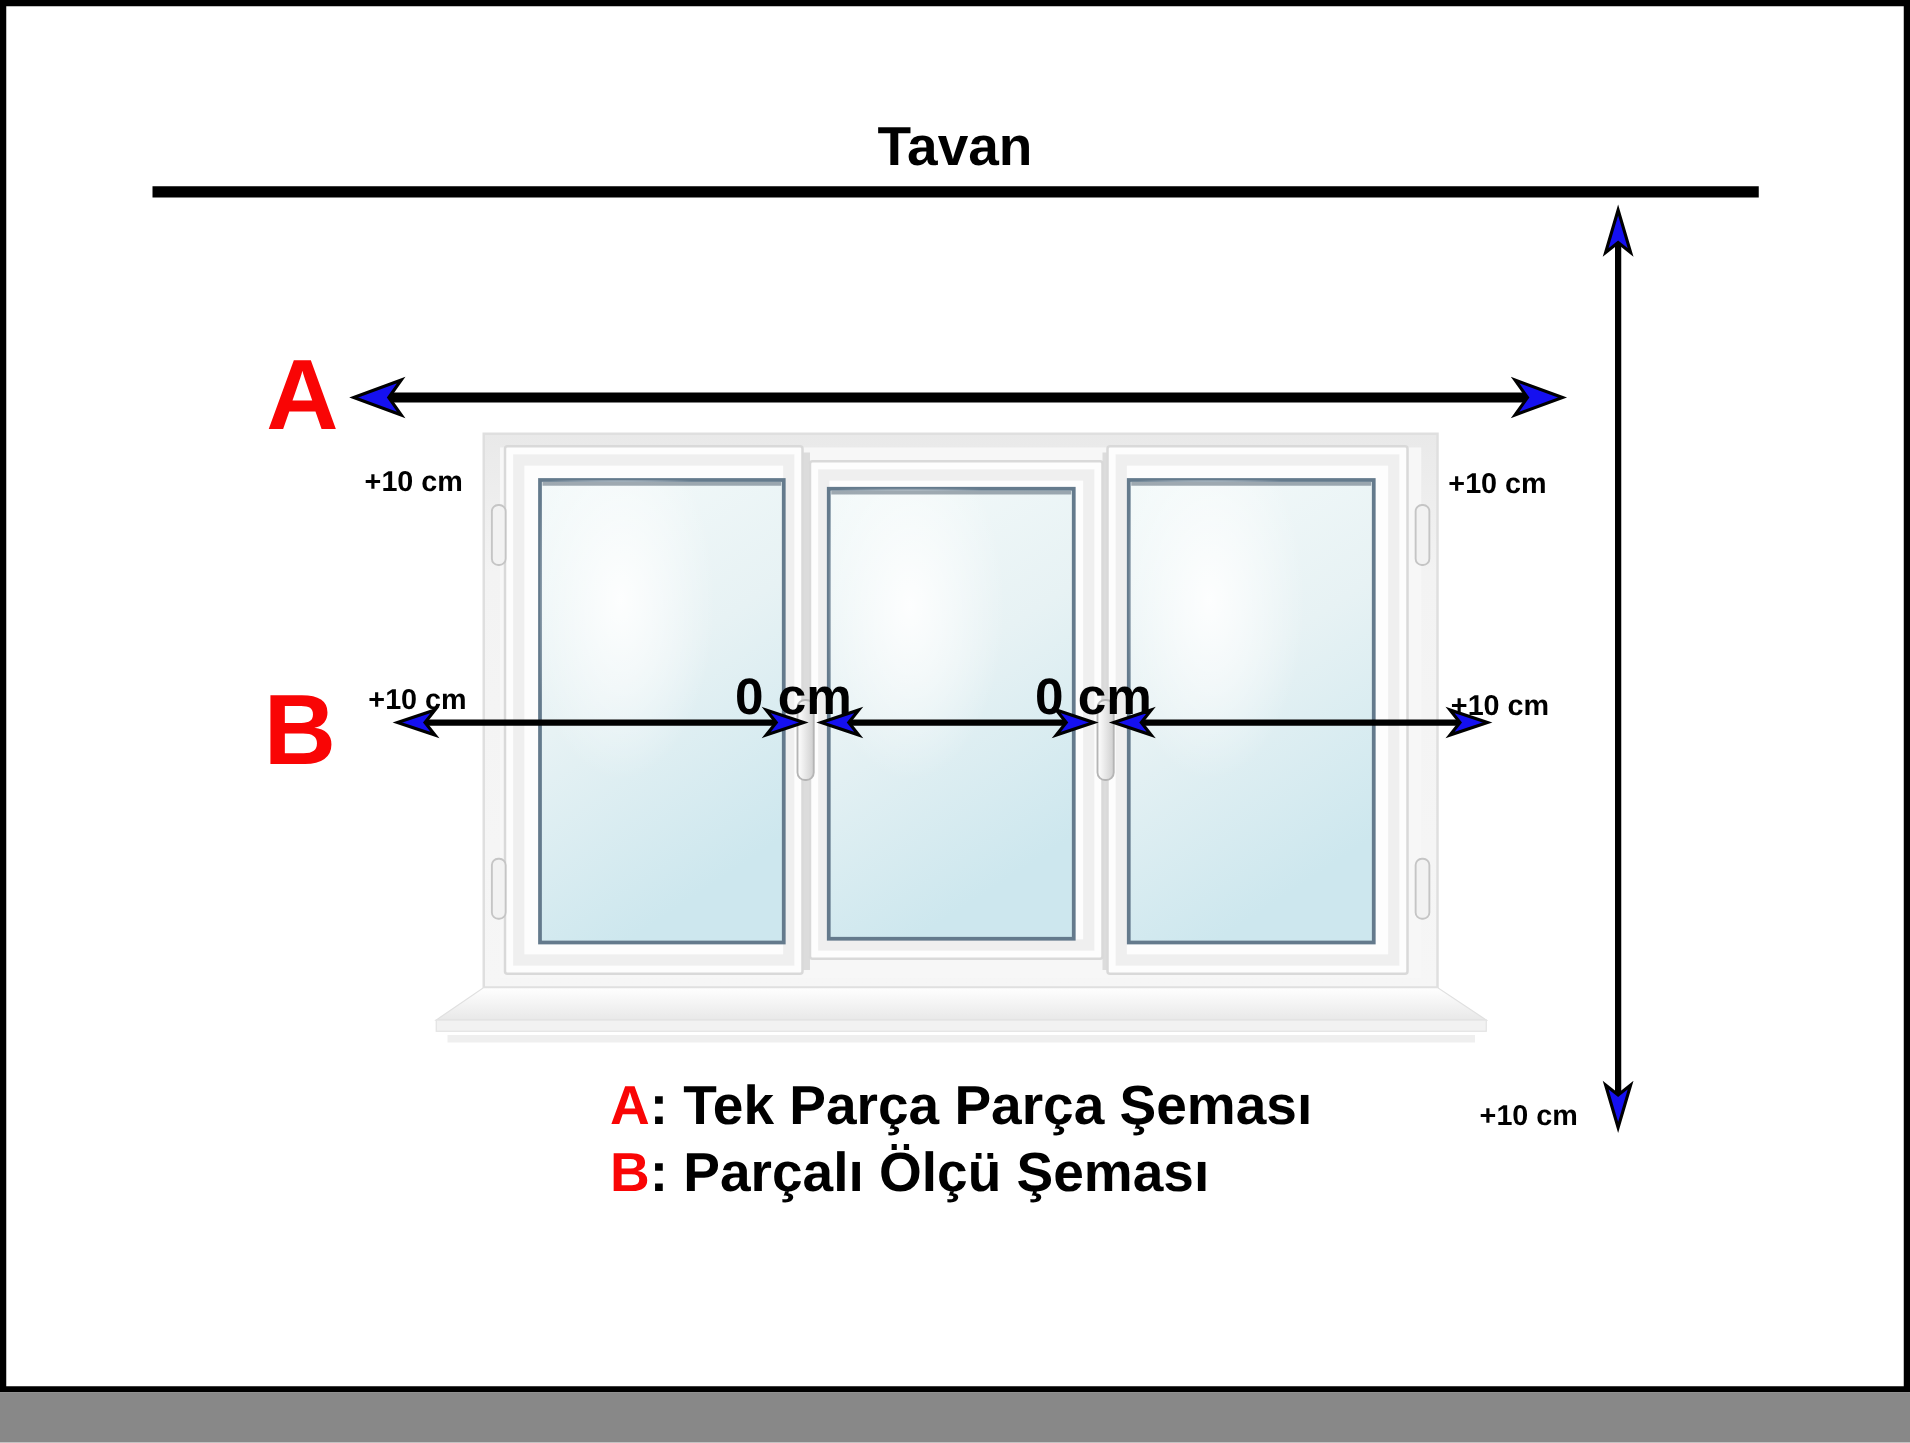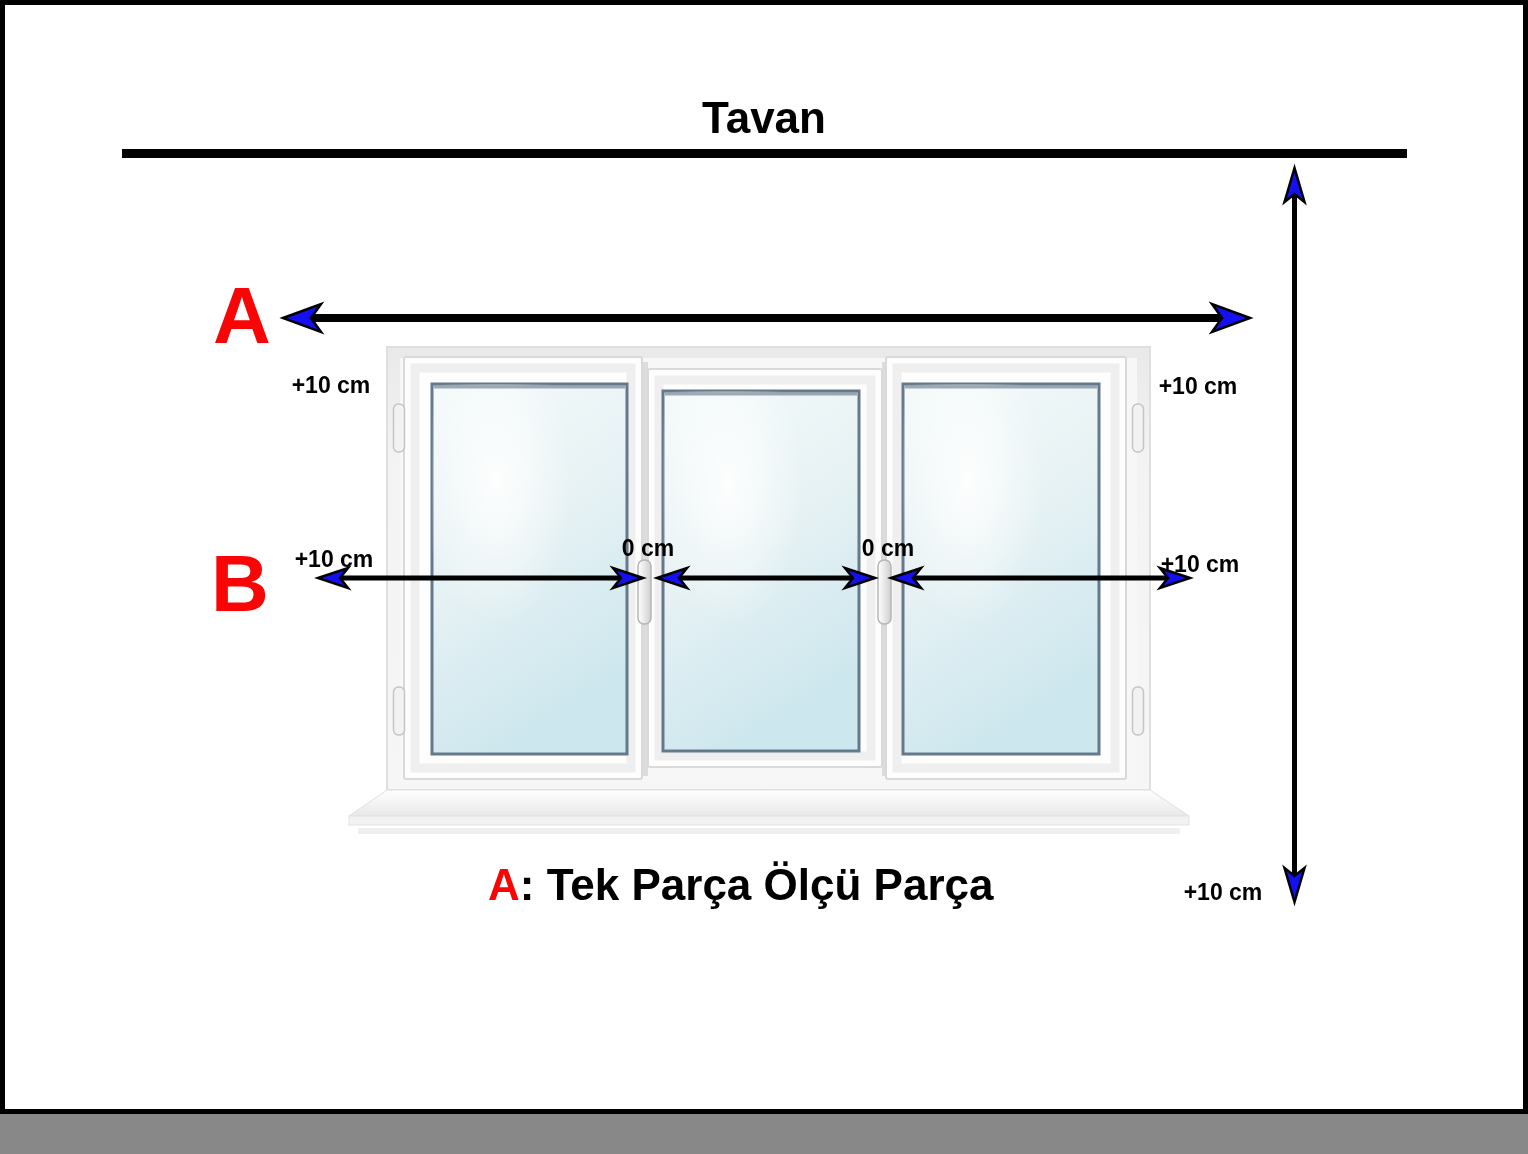--- a/index.html
+++ b/index.html
@@ -42,23 +42,22 @@
     width:96px;
     text-align:center;
     margin-top:20px;
   }
   .off-a-left{left:283px;top:354px;}
   .off-a-right{left:1150px;top:355px;}
   .off-b-left{left:286px;top:528px;}
   .off-b-right{left:1152px;top:533px;}
   .off-v-bottom{left:1175px;top:861px;}
   .zero{
-    font-size:23px;
+    font-size:41px;
     width:120px;
-    text-align:center;
   }
   .zero-1{left:588px;top:537px;}
   .zero-2{left:828px;top:537px;}
   .legend{
     position:absolute;left:488px;top:858px;z-index:10;
   }
   .legend-line{
     font-weight:bold;
     font-size:44px;
     line-height:54px;
@@ -181,18 +180,21 @@
   <div class="lbl offset off-a-right">+10 cm</div>
   <div class="lbl offset off-b-left">+10 cm</div>
   <div class="lbl offset off-b-right">+10 cm</div>
   <div class="lbl offset off-v-bottom">+10 cm</div>
 
   <div class="lbl zero zero-1">0 cm</div>
   <div class="lbl zero zero-2">0 cm</div>
 
   <div class="legend">
     <div class="legend-line">
-      <span class="legend-key">A</span><span>: Tek Parça Ölçü Parça</span>
+      <span class="legend-key">A</span><span>: Tek Parça Parça Şeması</span>
+    </div>
+    <div class="legend-line">
+      <span class="legend-key">B</span><span>: Parçalı Ölçü Şeması</span>
     </div>
   </div>
 
   <div class="frame-border"></div>
 </div>
 
 </body></html>

